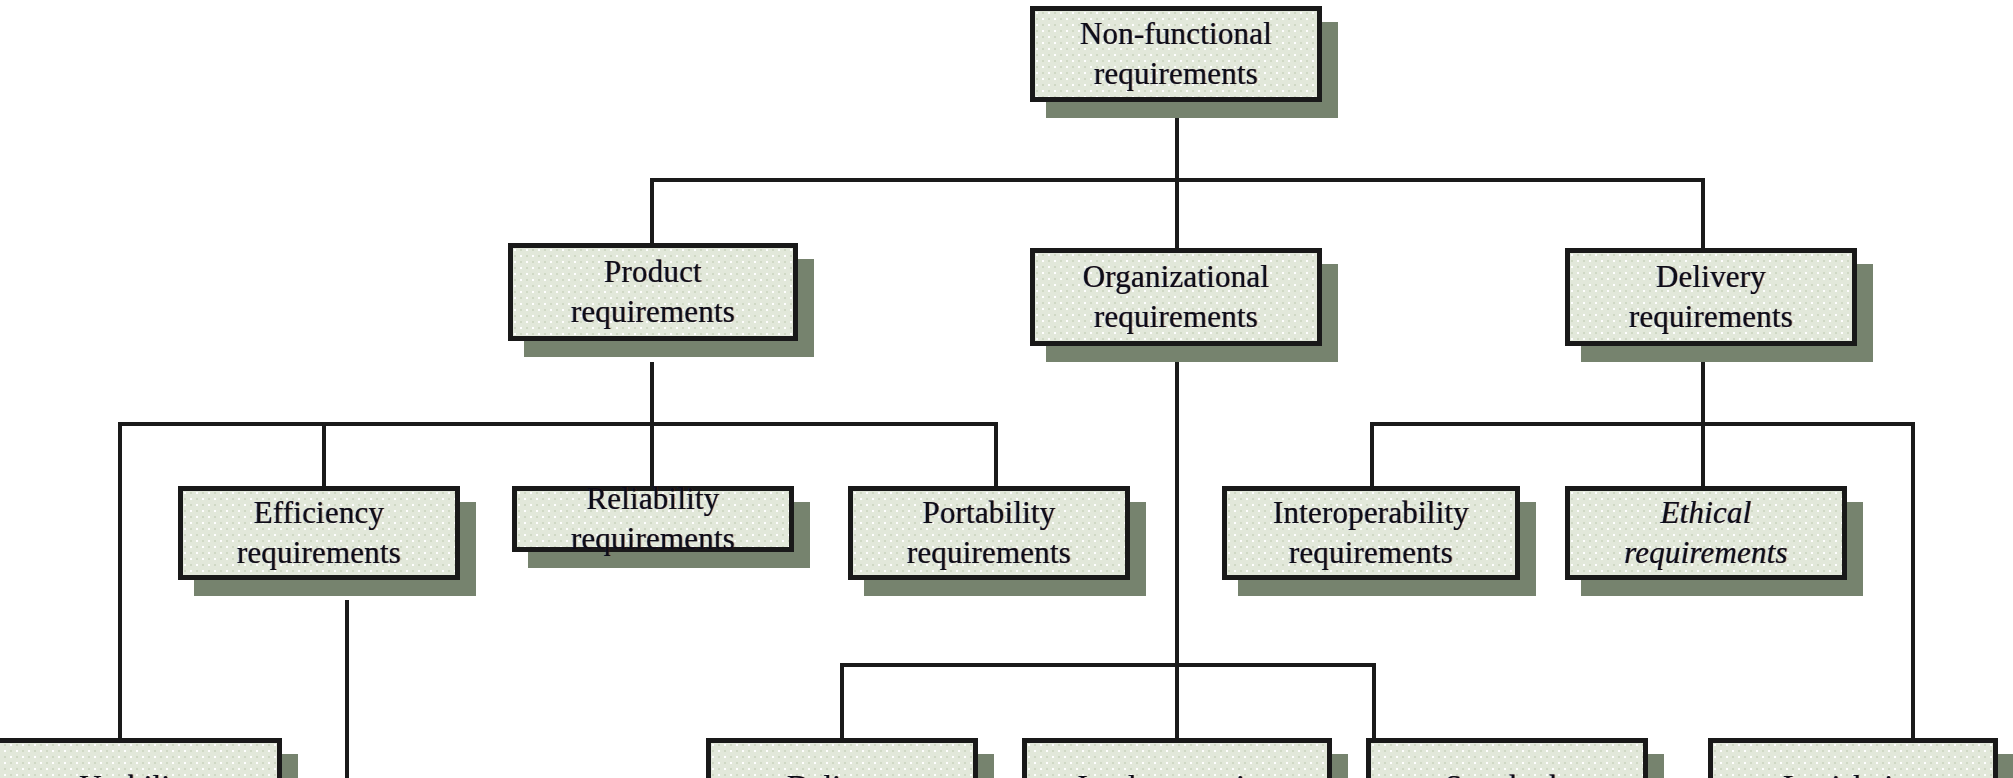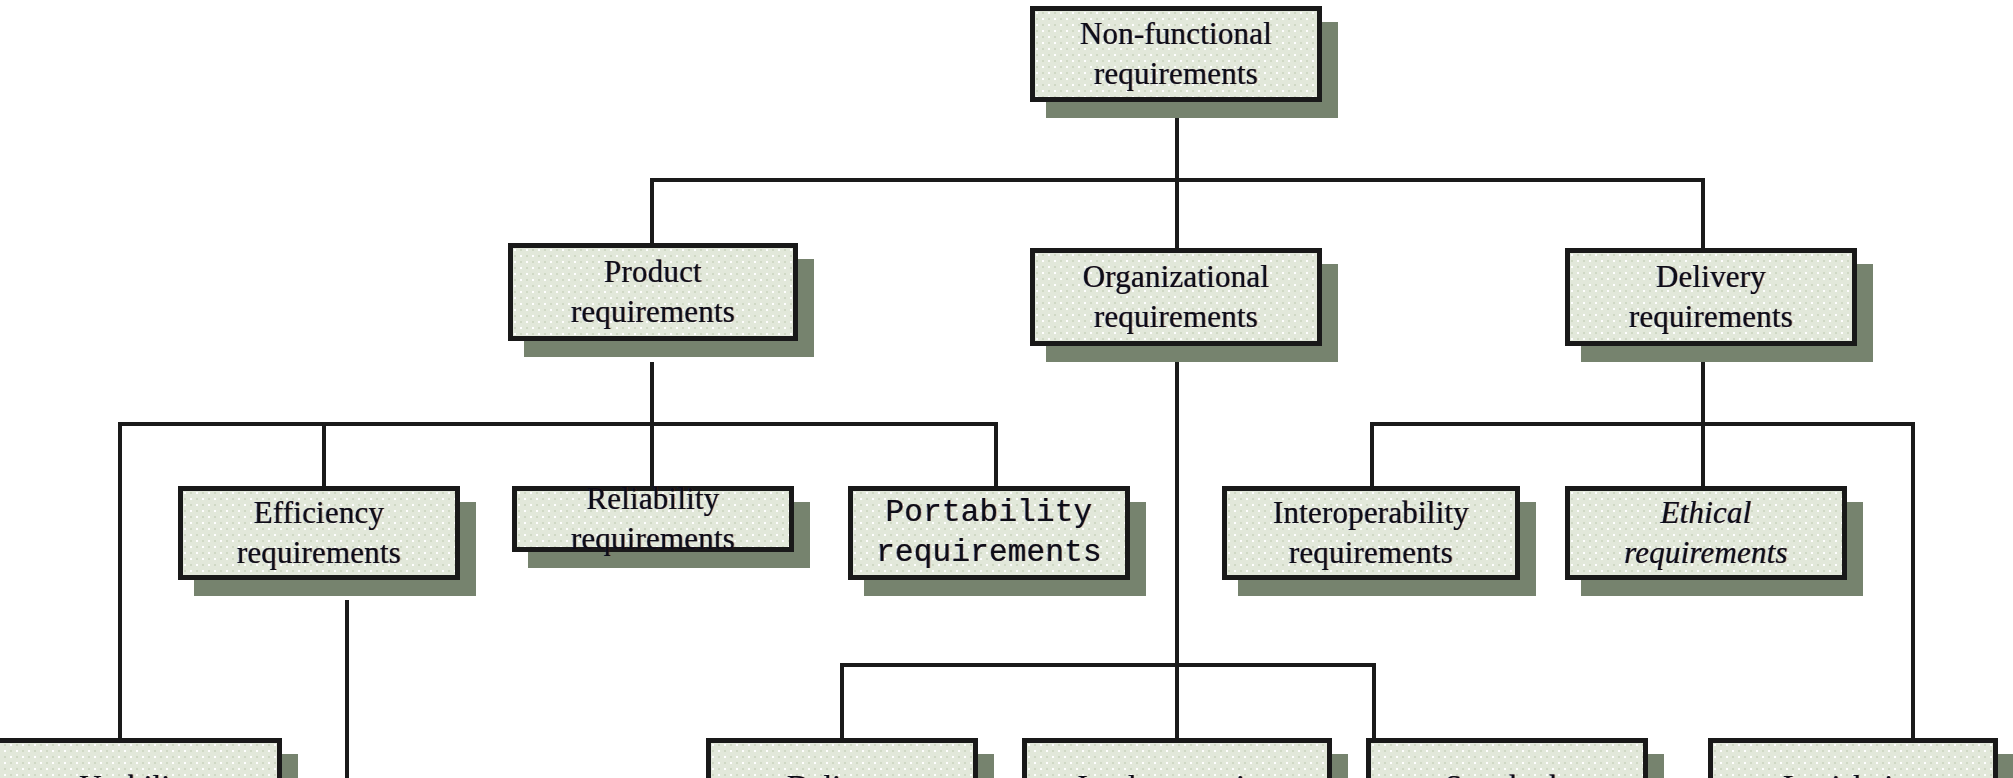--- a/index.html
+++ b/index.html
@@ -148,21 +148,21 @@
   </div>
 
   <div class="node" style="left:512px; top:486px; width:282px; height:66px;">
     <div class="shadow"></div>
     <div class="boxface">
       <span class="label">Reliability
 requirements</span>
     </div>
   </div>
 
-  <div class="node" style="left:848px; top:486px; width:282px; height:94px;font-family:Liberation Mono, monospace;">
+  <div class="node" style="left:848px; top:486px; width:282px; height:94px;">
     <div class="shadow"></div>
     <div class="boxface">
       <span class="label">Portability
 requirements</span>
     </div>
   </div>
 
   <div class="node" style="left:1222px; top:486px; width:298px; height:94px;">
     <div class="shadow"></div>
     <div class="boxface">

